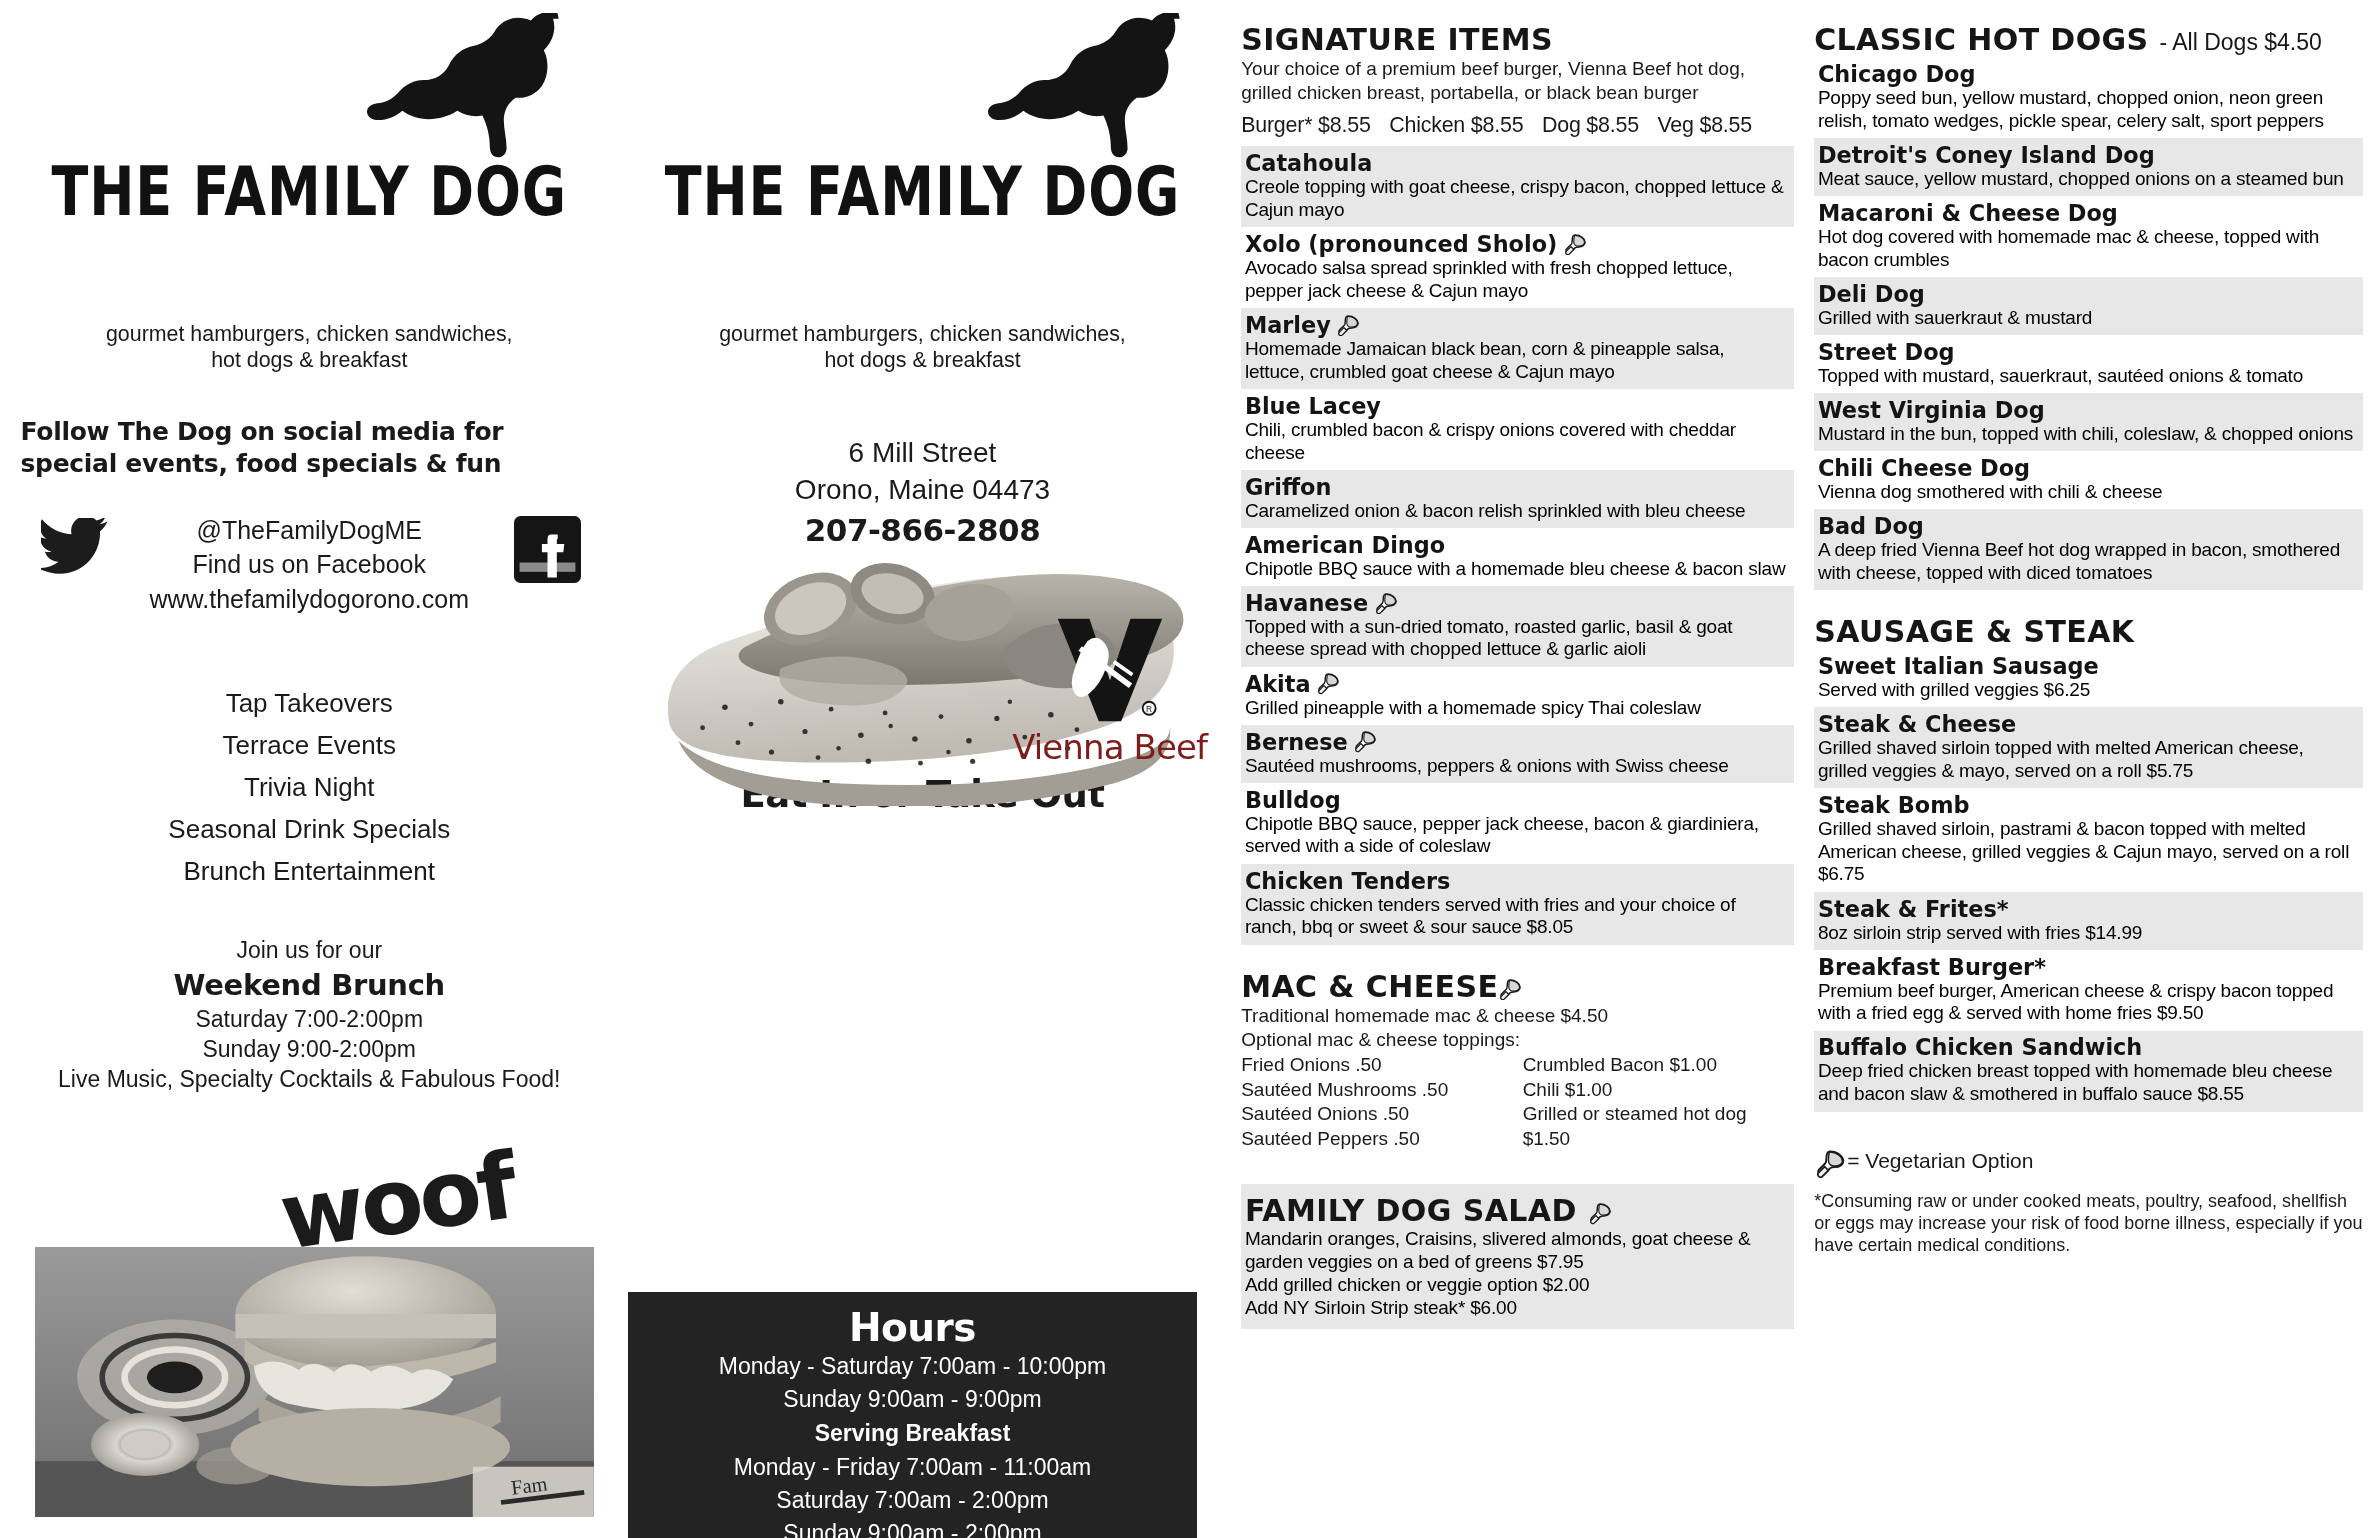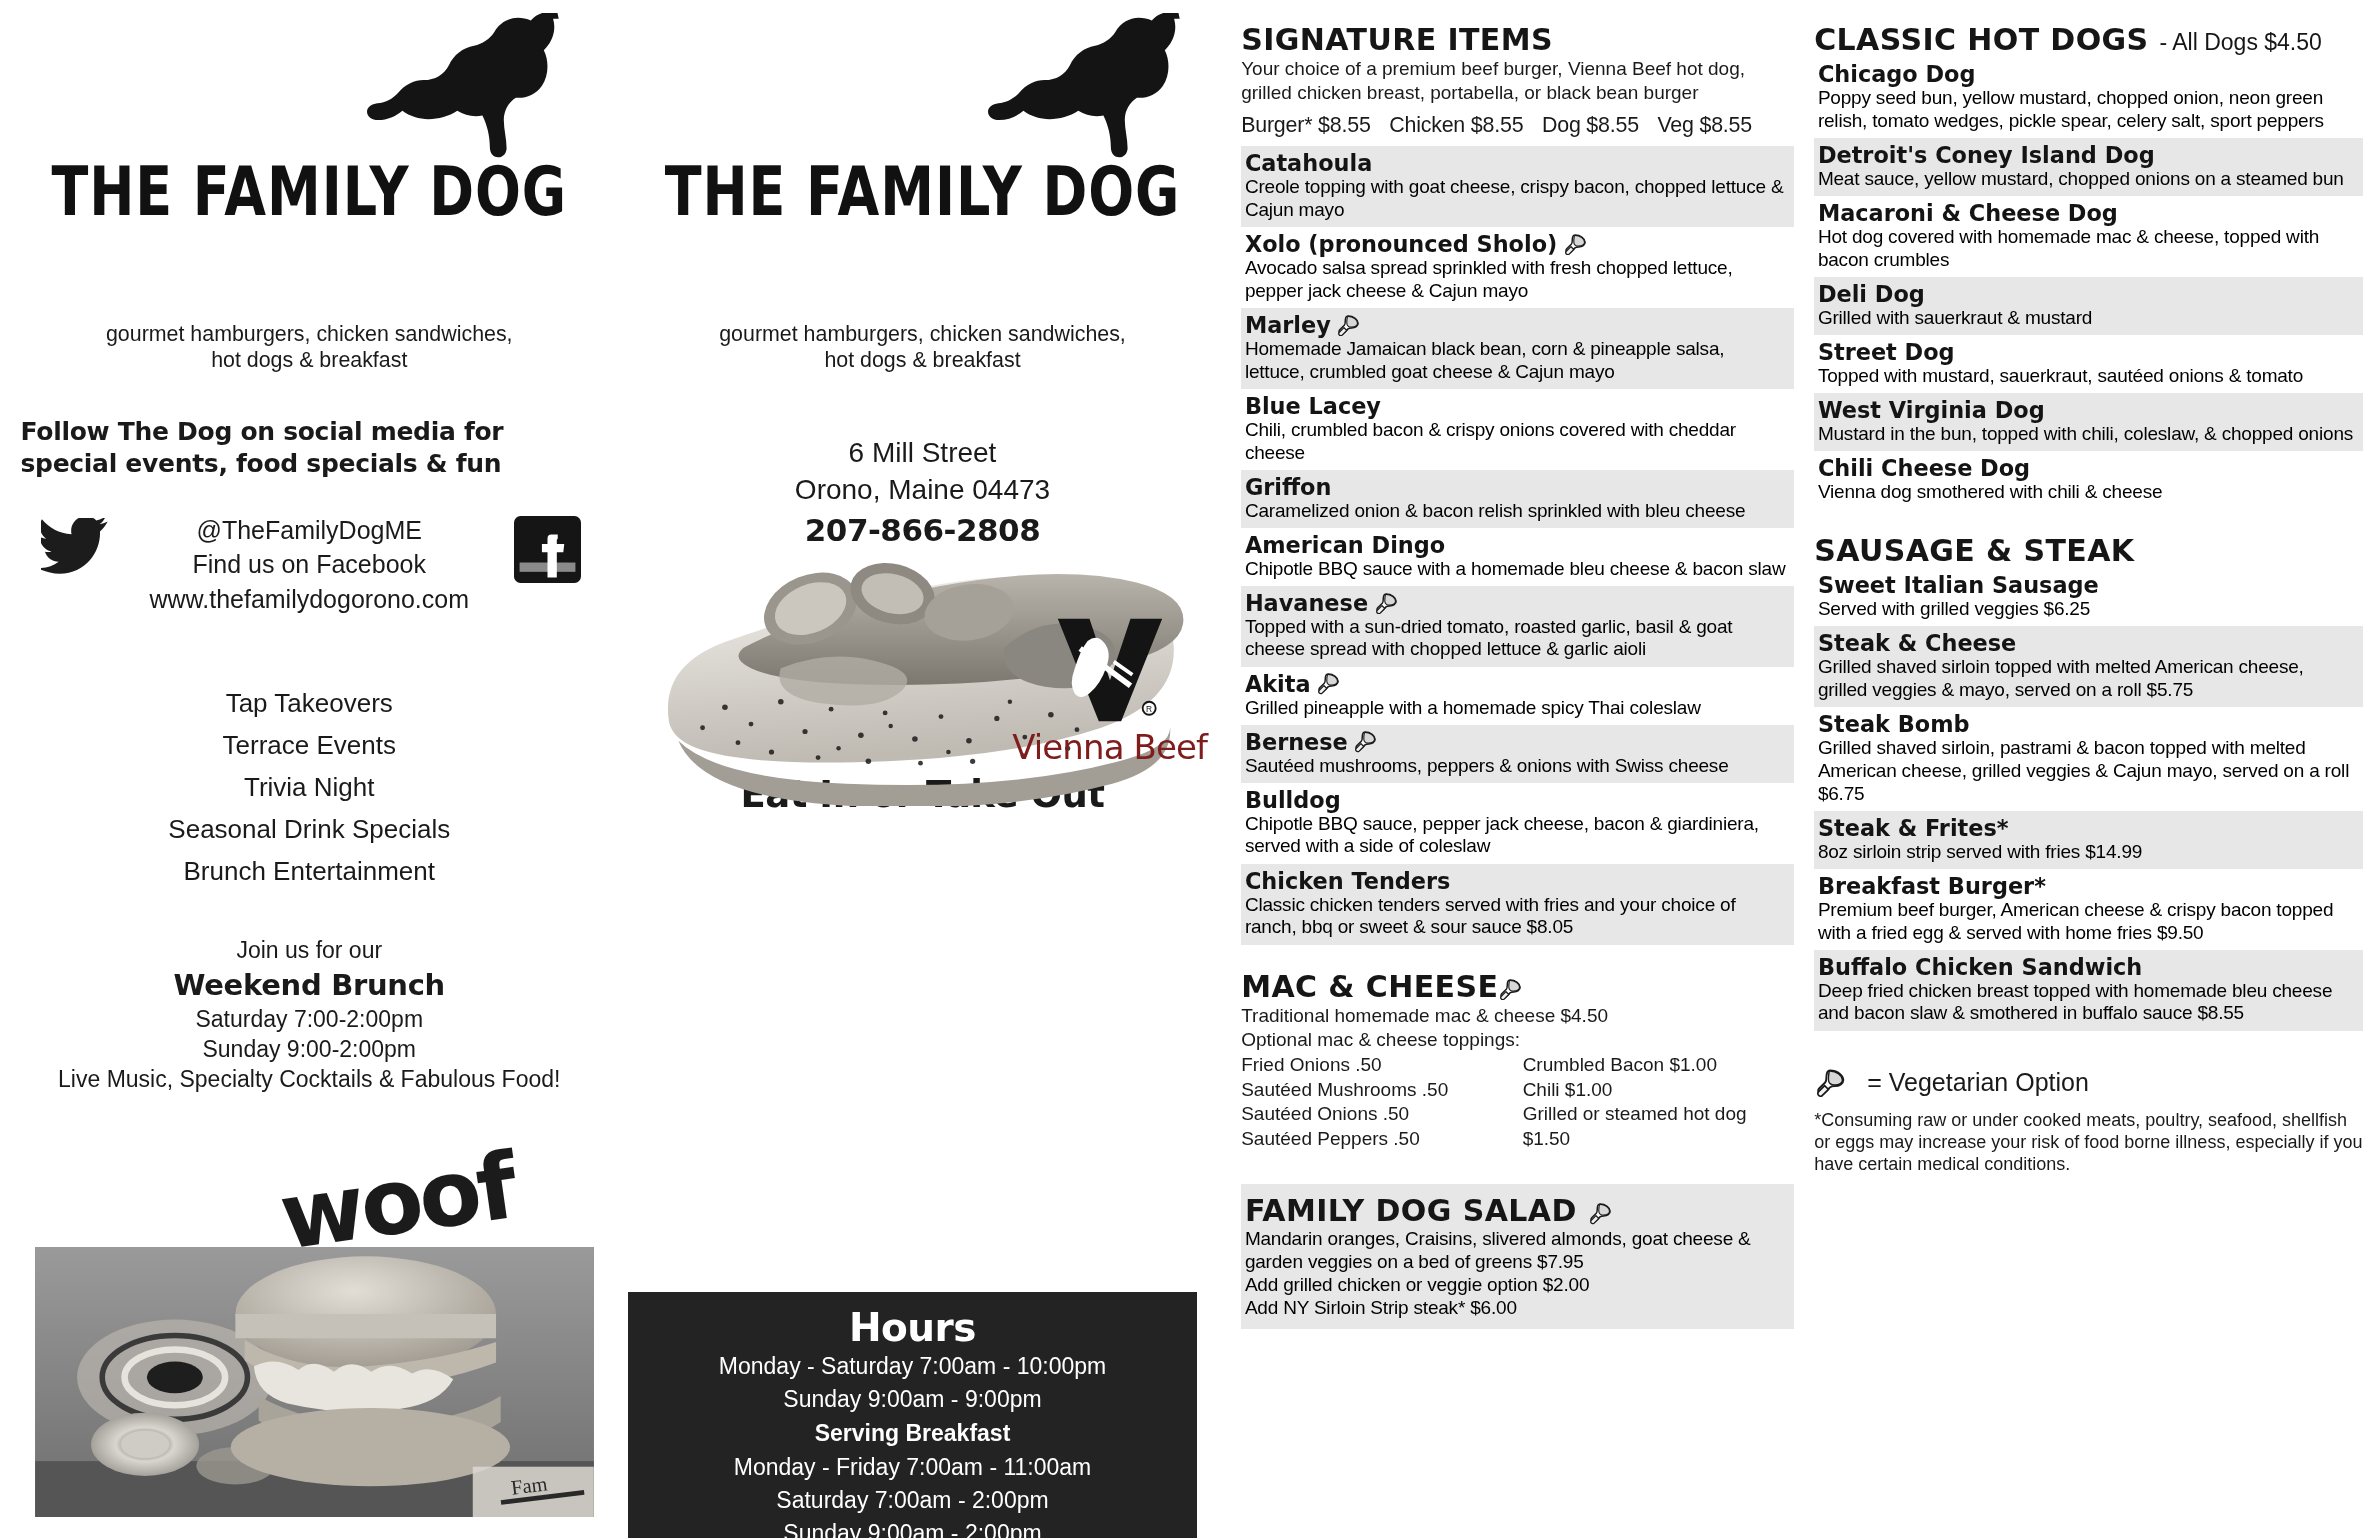--- a/index.html
+++ b/index.html
@@ -114,21 +114,21 @@
   .hours-line { font-size:23px; line-height:1.44; }
   .hours-sub {
     font-family:Liberation Sans, sans-serif; font-weight:700; font-size:23px;
     line-height:1.5;
   }
 
   
   .col-menu { width: 573px; padding: 22.4px 9.3px 0 11.2px; }
   .col-menu.last { width: 573px; padding-right:13px; }
   .sec-gap { height:24px; }
-  .legend { display:flex; align-items:center; gap:21px; margin-top:37px; font-size:25px;}
+  .legend { display:flex; align-items:flex-start; gap:1px; margin-top:37px; font-size:21px;}
   .legend .veg { width:32px; height:29px; }
   .legend .veg svg { width:32px; height:29px; }
   .disclaimer { font-size:18px; line-height:1.22; margin-top:13px; }
   .mac-grid { display:flex; font-size:19px; line-height:1.3; }
   .mac-grid .c1 { width:52%; }
   .macline { font-size:19px; line-height:1.3; }
   .salad-block { background:#e7e7e7; padding:9.3px 7.5px 9.3px 3.7px; margin-top:32px; }
 </style>
 </head>
 <body>
@@ -539,20 +539,26 @@
             <span>West Virginia Dog</span>
           </div>
           <div class="item-desc">Mustard in the bun, topped with chili, coleslaw, &amp; chopped onions</div>
         </div>
         <div class="item">
           <div class="item-name">
             <span>Chili Cheese Dog</span>
           </div>
           <div class="item-desc">Vienna dog smothered with chili &amp; cheese</div>
         </div>
+        <div class="item shade">
+          <div class="item-name">
+            <span>Bad Dog</span>
+          </div>
+          <div class="item-desc">A deep fried Vienna Beef hot dog wrapped in bacon, smothered with cheese, topped with diced tomatoes</div>
+        </div>
       </div>
 
     <div class="sec-gap"></div>
     <div class="sec-head">SAUSAGE &amp; STEAK</div>
     <div id="ss-items">
         <div class="item">
           <div class="item-name">
             <span>Sweet Italian Sausage</span>
           </div>
           <div class="item-desc">Served with grilled veggies  $6.25</div>

